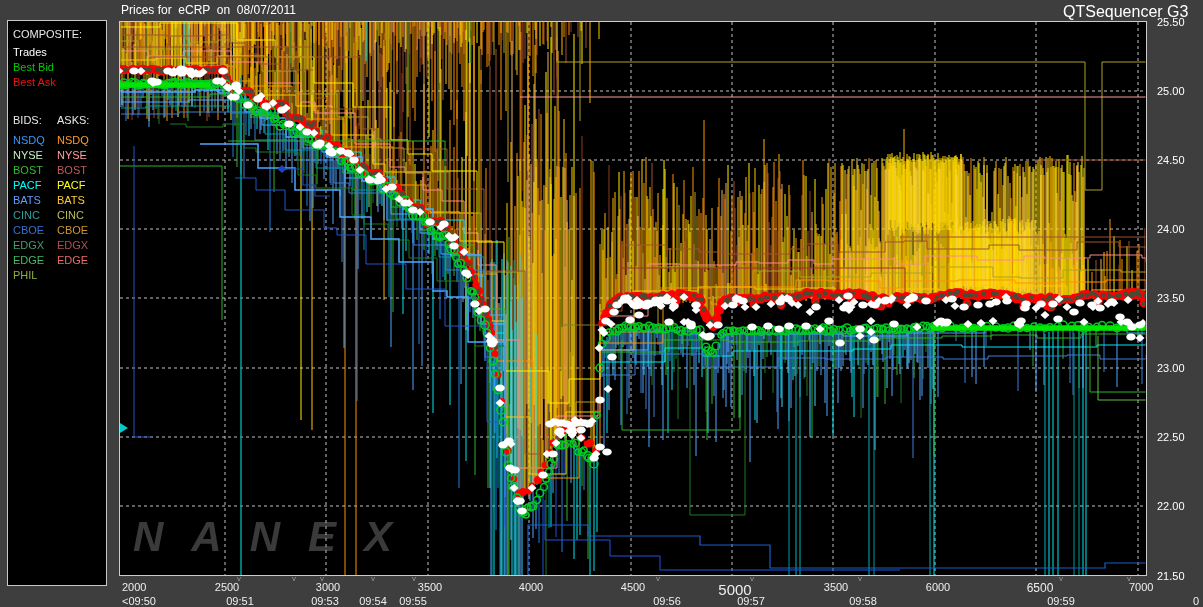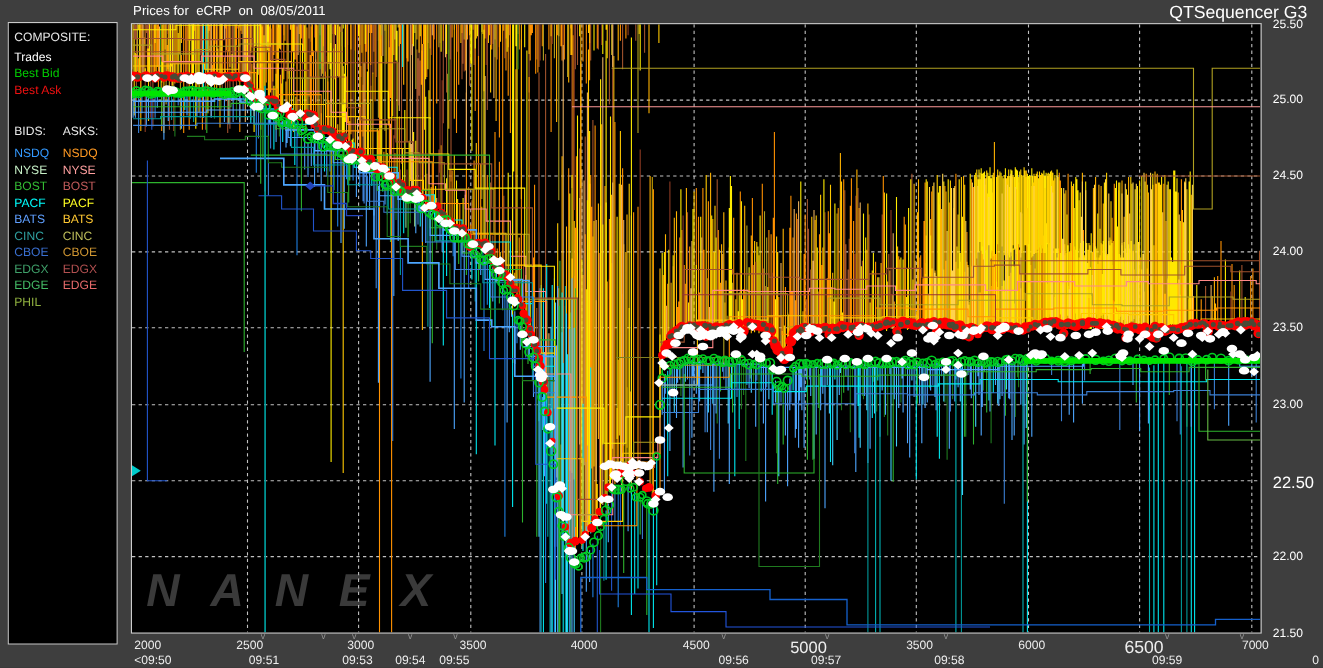--- a/index.html
+++ b/index.html
@@ -1455,21 +1455,21 @@
             <path d="M1129 319l4.5 4-4.5 4-4.5-4z"></path>
             <ellipse cx="1132" cy="327" rx="4.8" ry="3.5"></ellipse>
             <path d="M1140 334l4.5 4-4.5 4-4.5-4z"></path>
             <ellipse cx="1120" cy="317" rx="4.8" ry="3.5"></ellipse>
           </g>
           <path d="M120 423l8 5-8 5z" fill="#00cccc"></path>
           <path d="M282 165l4.5 4-4.5 4-4.5-4z" fill="#2244bb"></path>
         </g>
         <rect x="119.5" y="21.5" width="1027" height="554" fill="none" stroke="#cccccc"></rect>
       </svg></div>
-    <div class="abs" style="left:121px;top:3px;font-size:12px;color:#fff">Prices for  eCRP  on  08/05/2011</div>
+    <div class="abs" style="left:121px;top:3px;font-size:12px;color:#fff">Prices for  eCRP  on  08/07/2011</div>
     <div class="abs" style="left:1063px;top:3px;font-size:16px;color:#fff">QTSequencer G3</div>
     <div style="position:absolute;left:7px;top:20px;width:100px;height:566px;background:#000;border:1px solid #c8c8c8"></div>
     <div class="abs" style="left:13px;top:28px;font-size:11px;color:#e8e8e8">COMPOSITE:</div>
     <div class="abs" style="left:13px;top:46px;font-size:11px;color:#fff">Trades</div>
     <div class="abs" style="left:13px;top:61px;font-size:11px;color:#00cc00">Best Bid</div>
     <div class="abs" style="left:13px;top:76px;font-size:11px;color:#ee1111">Best Ask</div>
     <div class="abs" style="left:13px;top:114px;font-size:11px;color:#e8e8e8">BIDS:</div>
     <div class="abs" style="left:57px;top:114px;font-size:11px;color:#e8e8e8">ASKS:</div>
     <div class="abs" style="left:13px;top:134px;font-size:11px;color:#3399ff">NSDQ</div>
     <div class="abs" style="left:57px;top:134px;font-size:11px;color:#ff9922">NSDQ</div>
@@ -1489,33 +1489,33 @@
     <div class="abs" style="left:57px;top:239px;font-size:11px;color:#b25050">EDGX</div>
     <div class="abs" style="left:13px;top:254px;font-size:11px;color:#44bb66">EDGE</div>
     <div class="abs" style="left:57px;top:254px;font-size:11px;color:#e66a6a">EDGE</div>
     <div class="abs" style="left:13px;top:269px;font-size:11px;color:#8faf3f">PHIL</div>
     <div class="abs" style="left:1157px;top:16px;font-size:11px;color:#fff">25.50</div>
     <div class="abs" style="left:1157px;top:85px;font-size:11px;color:#fff">25.00</div>
     <div class="abs" style="left:1157px;top:154px;font-size:11px;color:#fff">24.50</div>
     <div class="abs" style="left:1157px;top:223px;font-size:11px;color:#fff">24.00</div>
     <div class="abs" style="left:1157px;top:292px;font-size:11px;color:#fff">23.50</div>
     <div class="abs" style="left:1157px;top:362px;font-size:11px;color:#fff">23.00</div>
-    <div class="abs" style="left:1157px;top:431px;font-size:15px;color:#fff">22.50</div>
+    <div class="abs" style="left:1157px;top:431px;font-size:11px;color:#fff">22.50</div>
     <div class="abs" style="left:1157px;top:500px;font-size:11px;color:#fff">22.00</div>
     <div class="abs" style="left:1157px;top:570px;font-size:11px;color:#fff">21.50</div>
     <div class="abs" style="left:122px;top:581px;font-size:11px;color:#eee">2000</div>
     <div class="abs" style="left:227px;top:581px;font-size:11px;color:#eee;transform:translateX(-50%)">2500</div>
     <div class="abs" style="left:328px;top:581px;font-size:11px;color:#eee;transform:translateX(-50%)">3000</div>
     <div class="abs" style="left:430px;top:581px;font-size:11px;color:#eee;transform:translateX(-50%)">3500</div>
     <div class="abs" style="left:531px;top:581px;font-size:11px;color:#eee;transform:translateX(-50%)">4000</div>
     <div class="abs" style="left:633px;top:581px;font-size:11px;color:#eee;transform:translateX(-50%)">4500</div>
     <div class="abs" style="left:735px;top:581px;font-size:15px;color:#eee;transform:translateX(-50%)">5000</div>
     <div class="abs" style="left:836px;top:581px;font-size:11px;color:#eee;transform:translateX(-50%)">3500</div>
     <div class="abs" style="left:938px;top:581px;font-size:11px;color:#eee;transform:translateX(-50%)">6000</div>
-    <div class="abs" style="left:1040px;top:581px;font-size:16px;color:#eee;transform:translateX(-50%)">6500</div>
+    <div class="abs" style="left:1040px;top:581px;font-size:12px;color:#eee;transform:translateX(-50%)">6500</div>
     <div class="abs" style="left:1129px;top:581px;font-size:11px;color:#eee">7000</div>
     <div class="abs" style="left:122px;top:595px;font-size:11px;color:#eee">&lt;09:50</div>
     <div class="abs" style="left:240px;top:595px;font-size:11px;color:#eee;transform:translateX(-50%)">09:51</div>
     <div class="abs" style="left:325px;top:595px;font-size:11px;color:#eee;transform:translateX(-50%)">09:53</div>
     <div class="abs" style="left:373px;top:595px;font-size:11px;color:#eee;transform:translateX(-50%)">09:54</div>
     <div class="abs" style="left:413px;top:595px;font-size:11px;color:#eee;transform:translateX(-50%)">09:55</div>
     <div class="abs" style="left:667px;top:595px;font-size:11px;color:#eee;transform:translateX(-50%)">09:56</div>
     <div class="abs" style="left:751px;top:595px;font-size:11px;color:#eee;transform:translateX(-50%)">09:57</div>
     <div class="abs" style="left:863px;top:595px;font-size:11px;color:#eee;transform:translateX(-50%)">09:58</div>
     <div class="abs" style="left:1061px;top:595px;font-size:11px;color:#eee;transform:translateX(-50%)">09:59</div>

